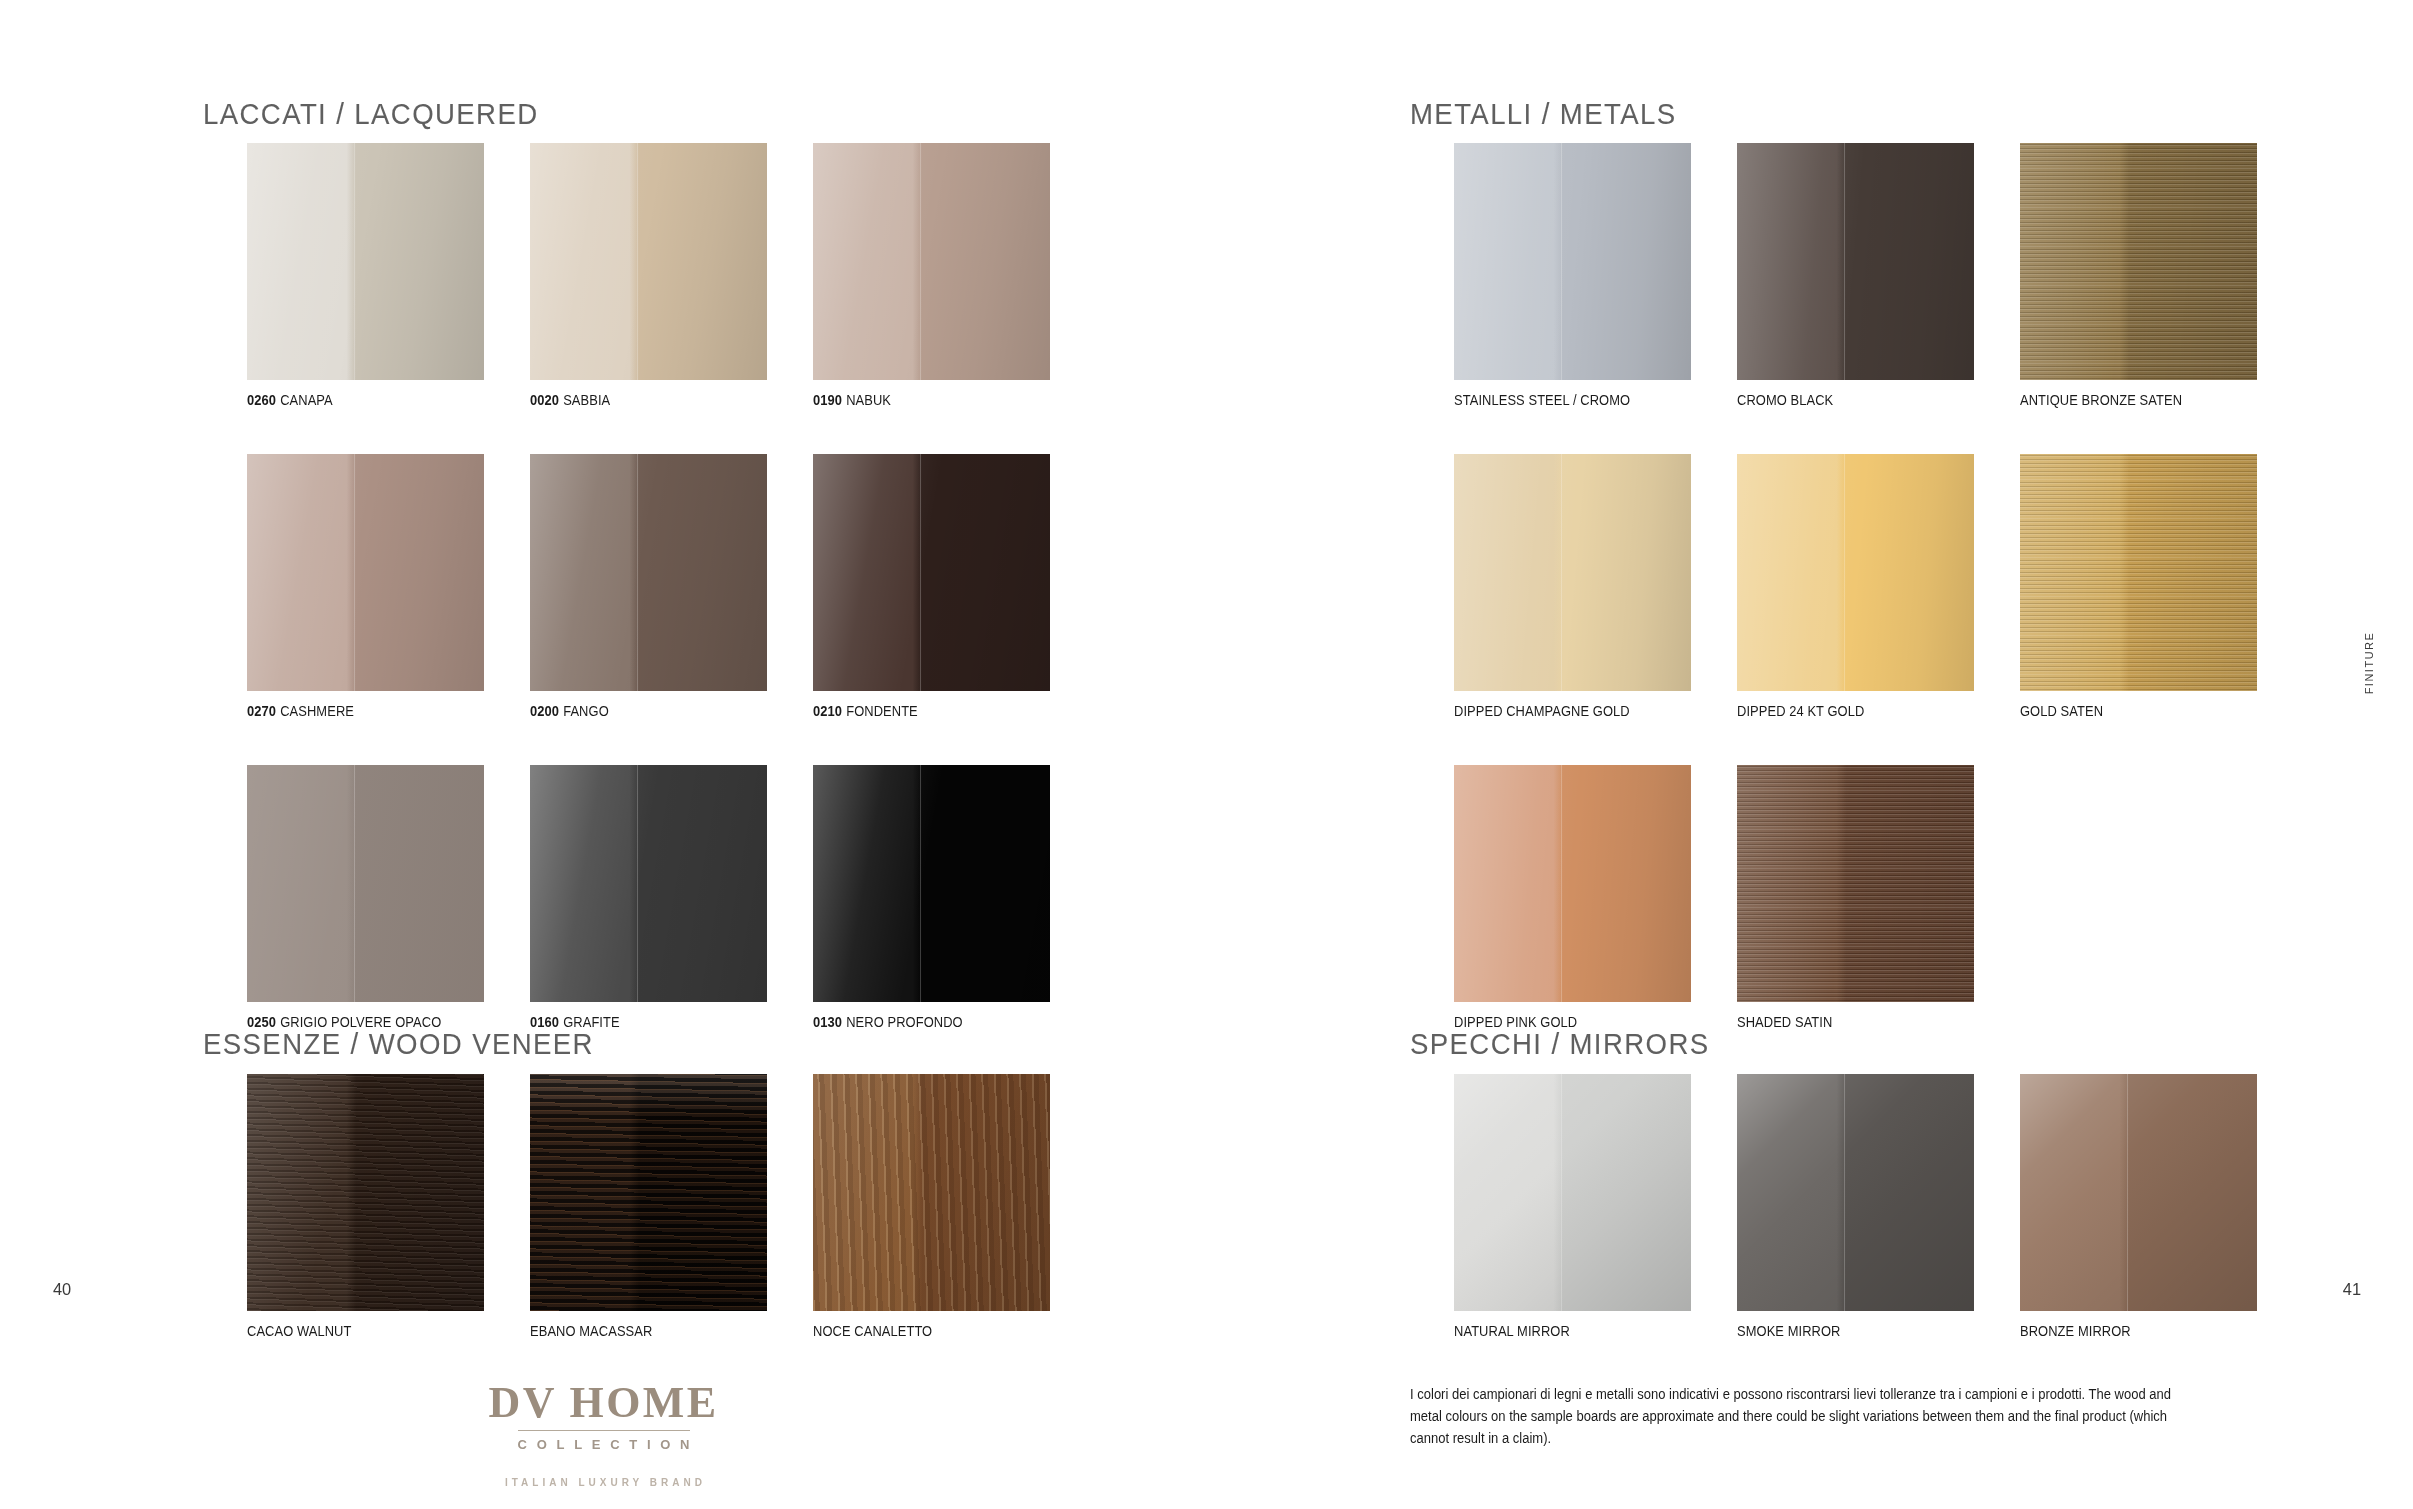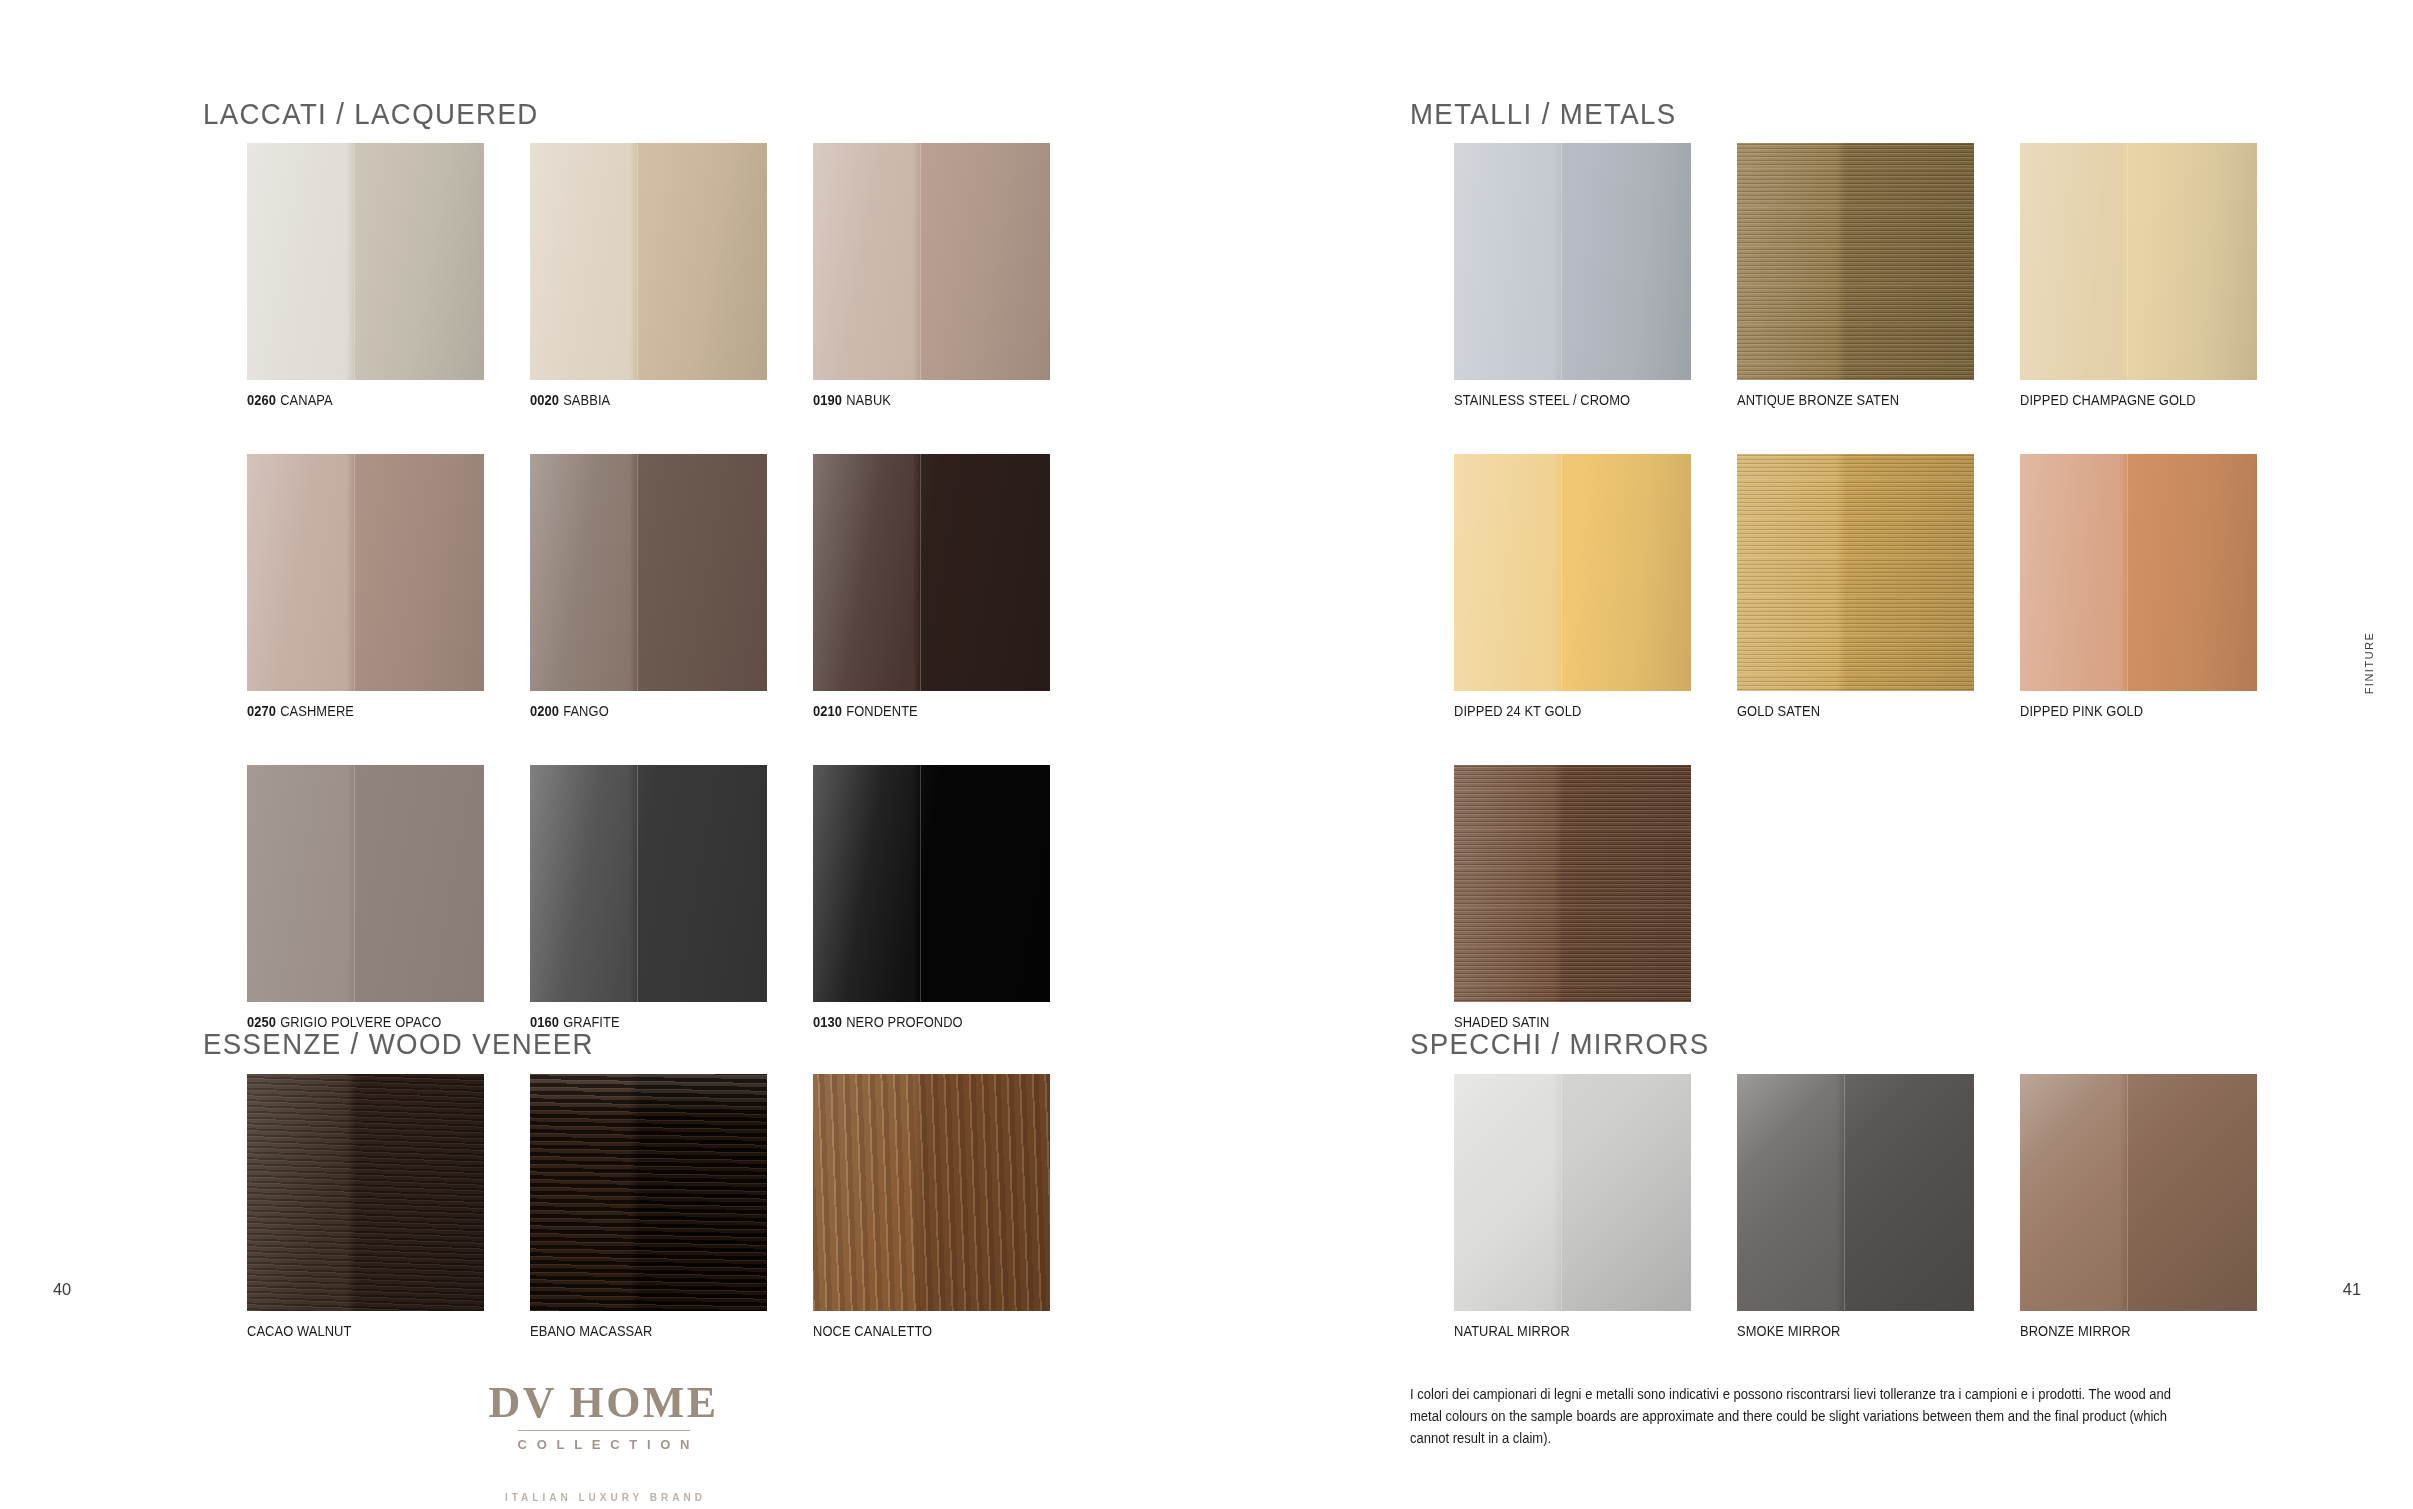--- a/index.html
+++ b/index.html
@@ -115,21 +115,21 @@
     background: #b4a99b;
     margin: 2.9px auto 5.8px auto;
   }
   .logo-sub {
     font-size: 13px;
     letter-spacing: 9.7px;
     color: #a2968a;
     padding-left: 9.7px;
   }
   .logo-tag {
-    margin-top: 40px;
+    margin-top: 25px;
     font-size: 10px;
     letter-spacing: 4px;
     color: #bdb3a8;
     padding-left: 3.9px;
   }
 
   
   .disclaimer {
     position: absolute;
     font-size: 14px;
@@ -277,20 +277,27 @@
 
     <div class="grid" id="grid-metals" style="left:203px; top:143px; row-gap: 45px;">
         <div class="cell">
           <div class="swatch" style="background: linear-gradient(90deg, rgb(195, 200, 207) 0%, rgb(195, 200, 207) 42%, rgb(183, 188, 196) 46%, rgb(183, 188, 196) 100%);">
             <div class="gloss" style="background: linear-gradient(95deg, rgba(255, 255, 255, 0.26) 0%, rgba(255, 255, 255, 0.05) 34%, rgba(255, 255, 255, 0) 50%, rgba(0, 0, 0, 0.06) 78%, rgba(0, 0, 0, 0.14) 100%);"></div>
             <div class="seam"></div>
           </div>
           <div class="caption"><span class="name">STAINLESS STEEL / CROMO</span></div>
         </div>
         <div class="cell">
+          <div class="swatch" style="background: linear-gradient(90deg, rgb(91, 79, 74) 0%, rgb(91, 79, 74) 42%, rgb(69, 59, 54) 46%, rgb(69, 59, 54) 100%);">
+            <div class="gloss" style="background: linear-gradient(95deg, rgba(255, 255, 255, 0.26) 0%, rgba(255, 255, 255, 0.05) 34%, rgba(255, 255, 255, 0) 50%, rgba(0, 0, 0, 0.06) 78%, rgba(0, 0, 0, 0.14) 100%);"></div>
+            <div class="seam"></div>
+          </div>
+          <div class="caption"><span class="name">CROMO BLACK</span></div>
+        </div>
+        <div class="cell">
           <div class="swatch" style="background: linear-gradient(90deg, rgb(142, 116, 68) 0%, rgb(142, 116, 68) 42%, rgb(123, 99, 56) 46%, rgb(123, 99, 56) 100%);">
             <div class="gloss" style="background: repeating-linear-gradient(0deg, rgba(255, 255, 255, 0.17) 0px, rgba(255, 255, 255, 0.17) 1px, rgba(0, 0, 0, 0.13) 1px, rgba(0, 0, 0, 0.13) 1.9px, rgba(255, 255, 255, 0.05) 1.9px, rgba(255, 255, 255, 0.05) 3.9px), linear-gradient(95deg, rgba(255, 255, 255, 0.16) 0%, rgba(255, 255, 255, 0) 45%, rgba(0, 0, 0, 0.1) 100%);"></div>
           </div>
           <div class="caption"><span class="name">ANTIQUE BRONZE SATEN</span></div>
         </div>
         <div class="cell">
           <div class="swatch" style="background: linear-gradient(90deg, rgb(227, 207, 168) 0%, rgb(227, 207, 168) 42%, rgb(232, 211, 166) 46%, rgb(232, 211, 166) 100%);">
             <div class="gloss" style="background: linear-gradient(95deg, rgba(255, 255, 255, 0.26) 0%, rgba(255, 255, 255, 0.05) 34%, rgba(255, 255, 255, 0) 50%, rgba(0, 0, 0, 0.06) 78%, rgba(0, 0, 0, 0.14) 100%);"></div>
             <div class="seam"></div>
           </div>

